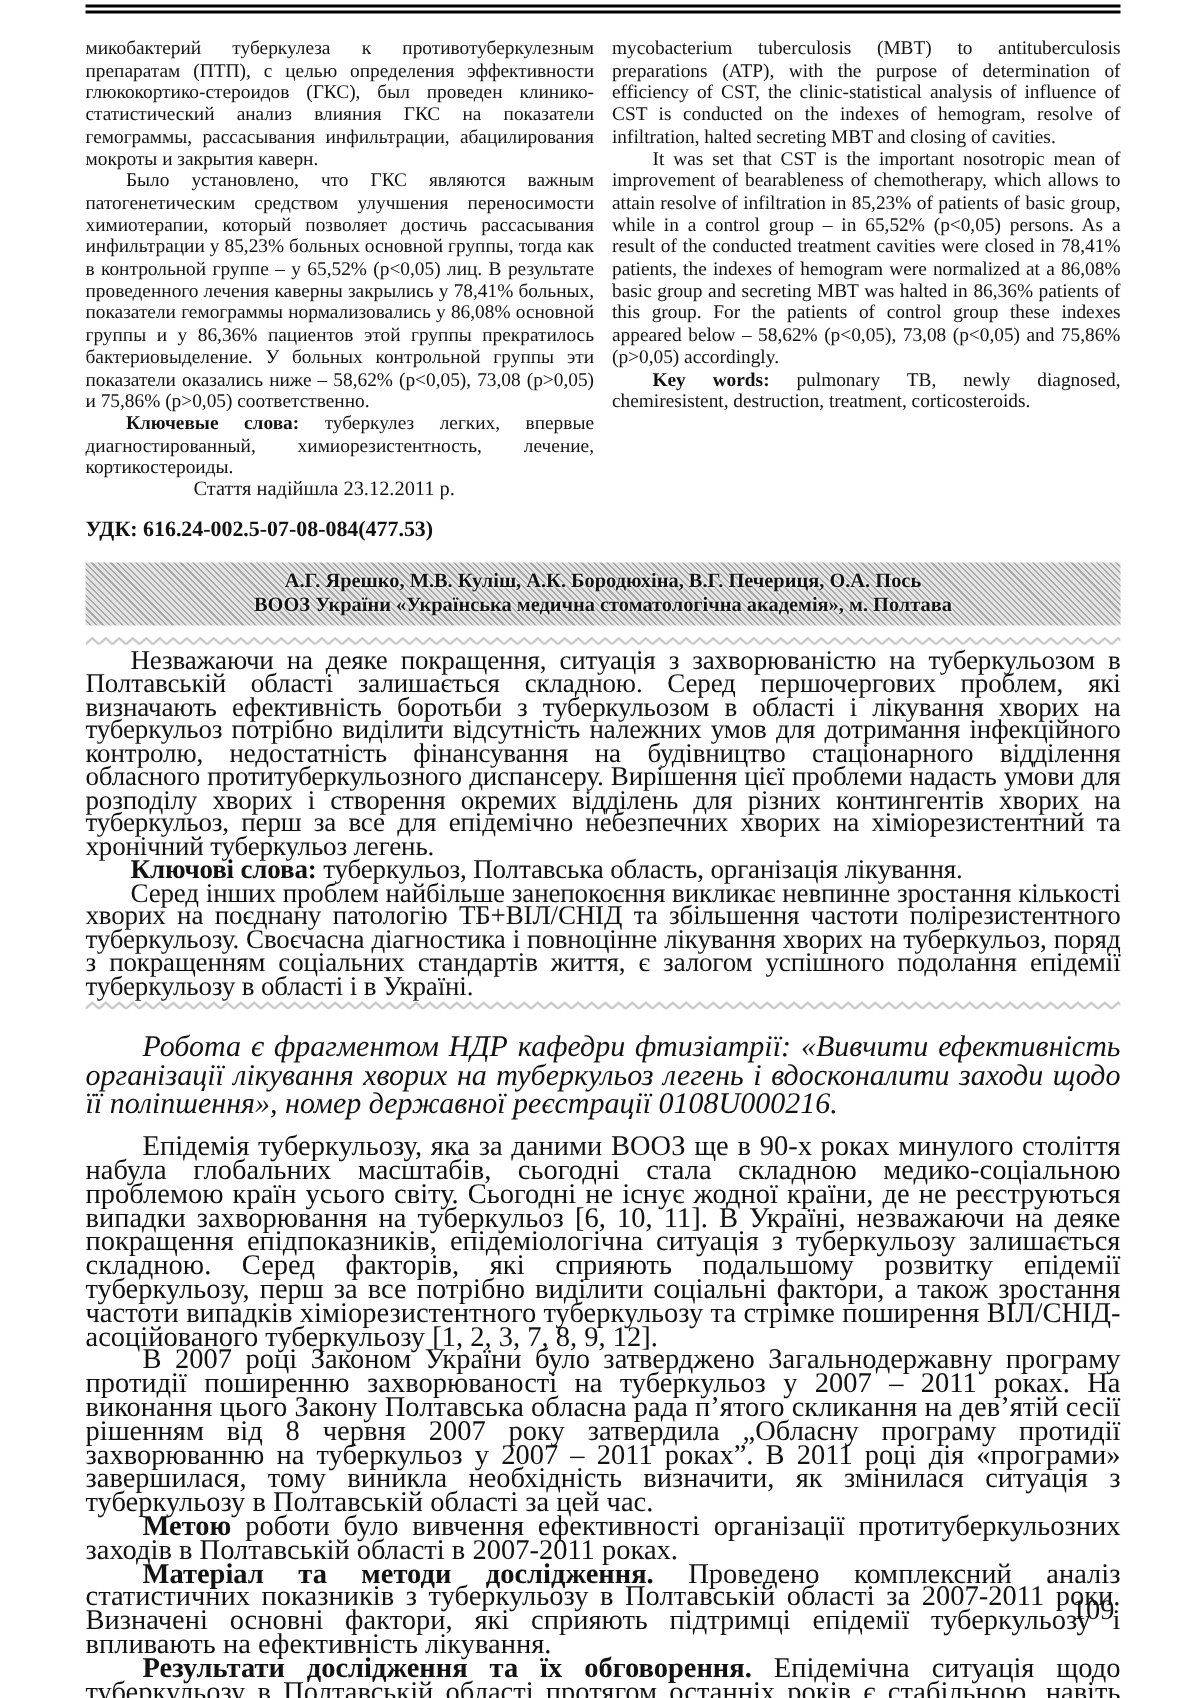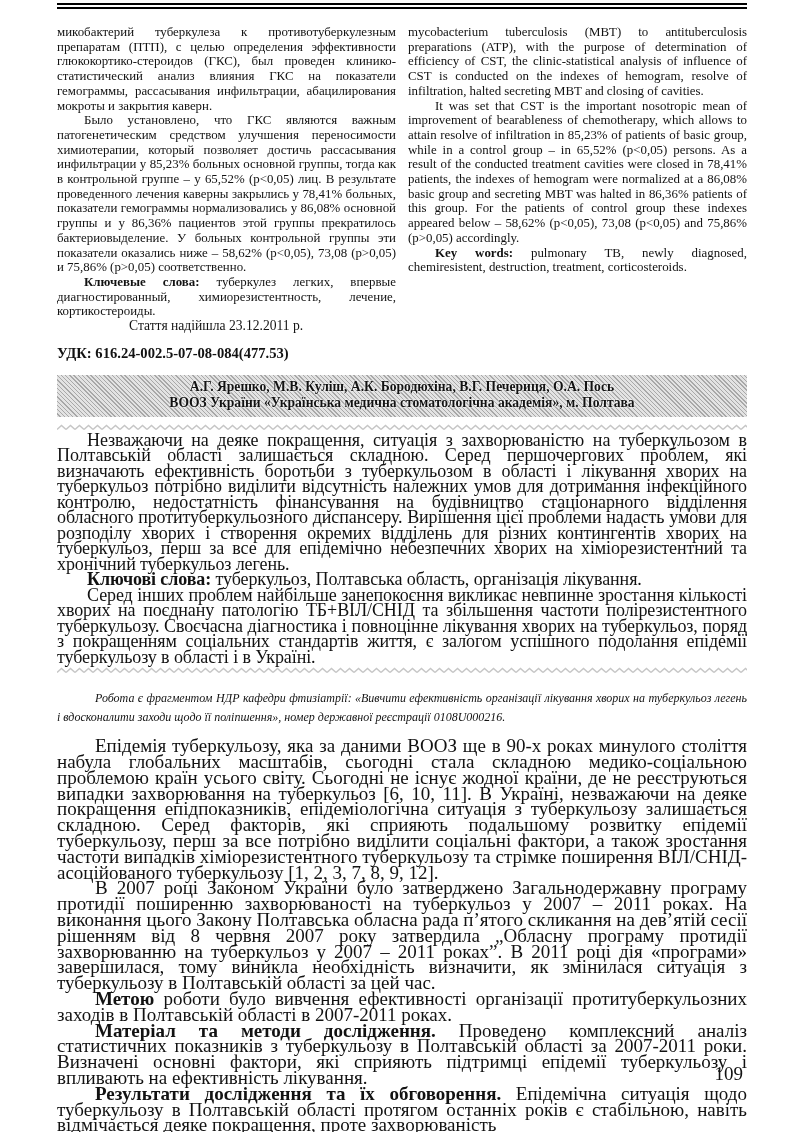--- a/index.html
+++ b/index.html
@@ -34,21 +34,21 @@
   
   .zigzag{display:block;margin-top:7px;}
   .zigzag.bottom{margin-top:2px;}
 
   
   .abstract{margin-top:2px;font-size:18px;line-height:15.5px;text-align:justify;letter-spacing:-0.1px;}
   .abstract p{margin:0;}
   .abstract .ind{text-indent:30px;}
 
   
-  .ndr-note{margin-top:15px;font-style:italic;font-size:12px;line-height:19px;
+  .ndr-note{margin-top:15px;font-style:italic;font-size:20px;line-height:19px;
             text-align:justify;text-indent:38px;}
 
   
   .body-text{margin-top:11px;font-size:19px;line-height:15.8px;text-align:justify;}
   .body-text p{margin:0;text-indent:38px;}
 
   b{font-weight:bold;margin-top:48px;}
 
   .page-number{position:absolute;right:57px;top:1060px;font-size:19px;}
 </style>

